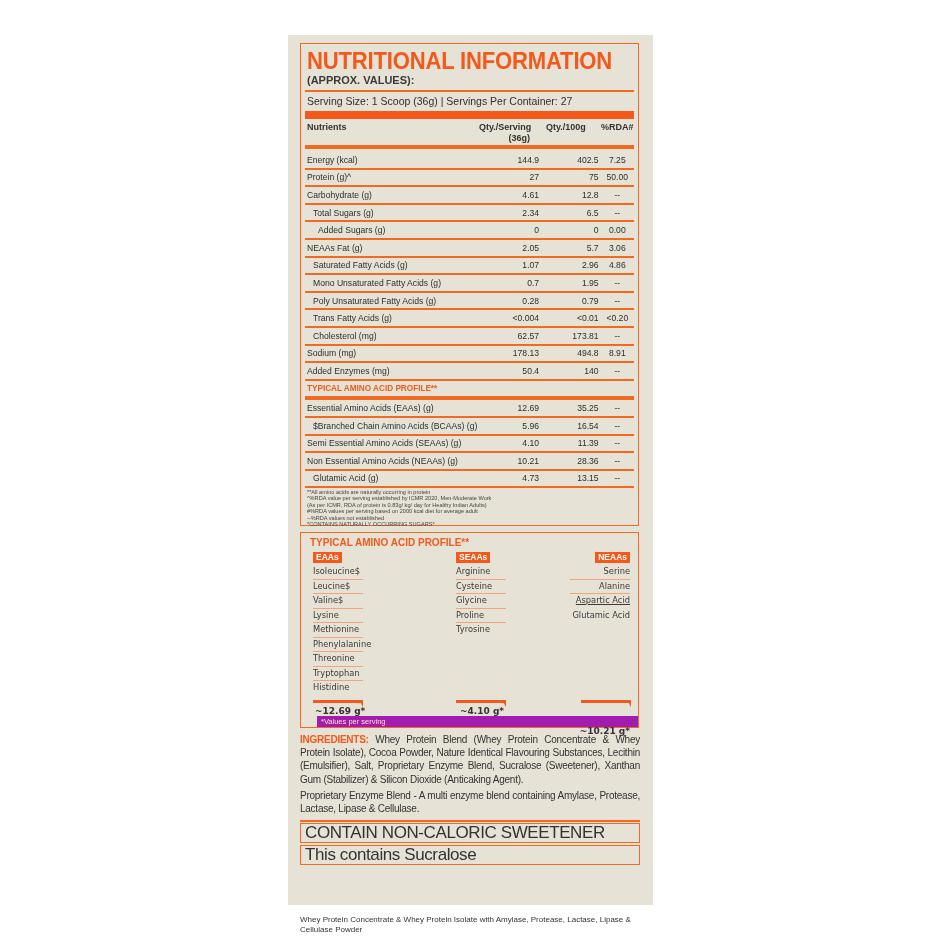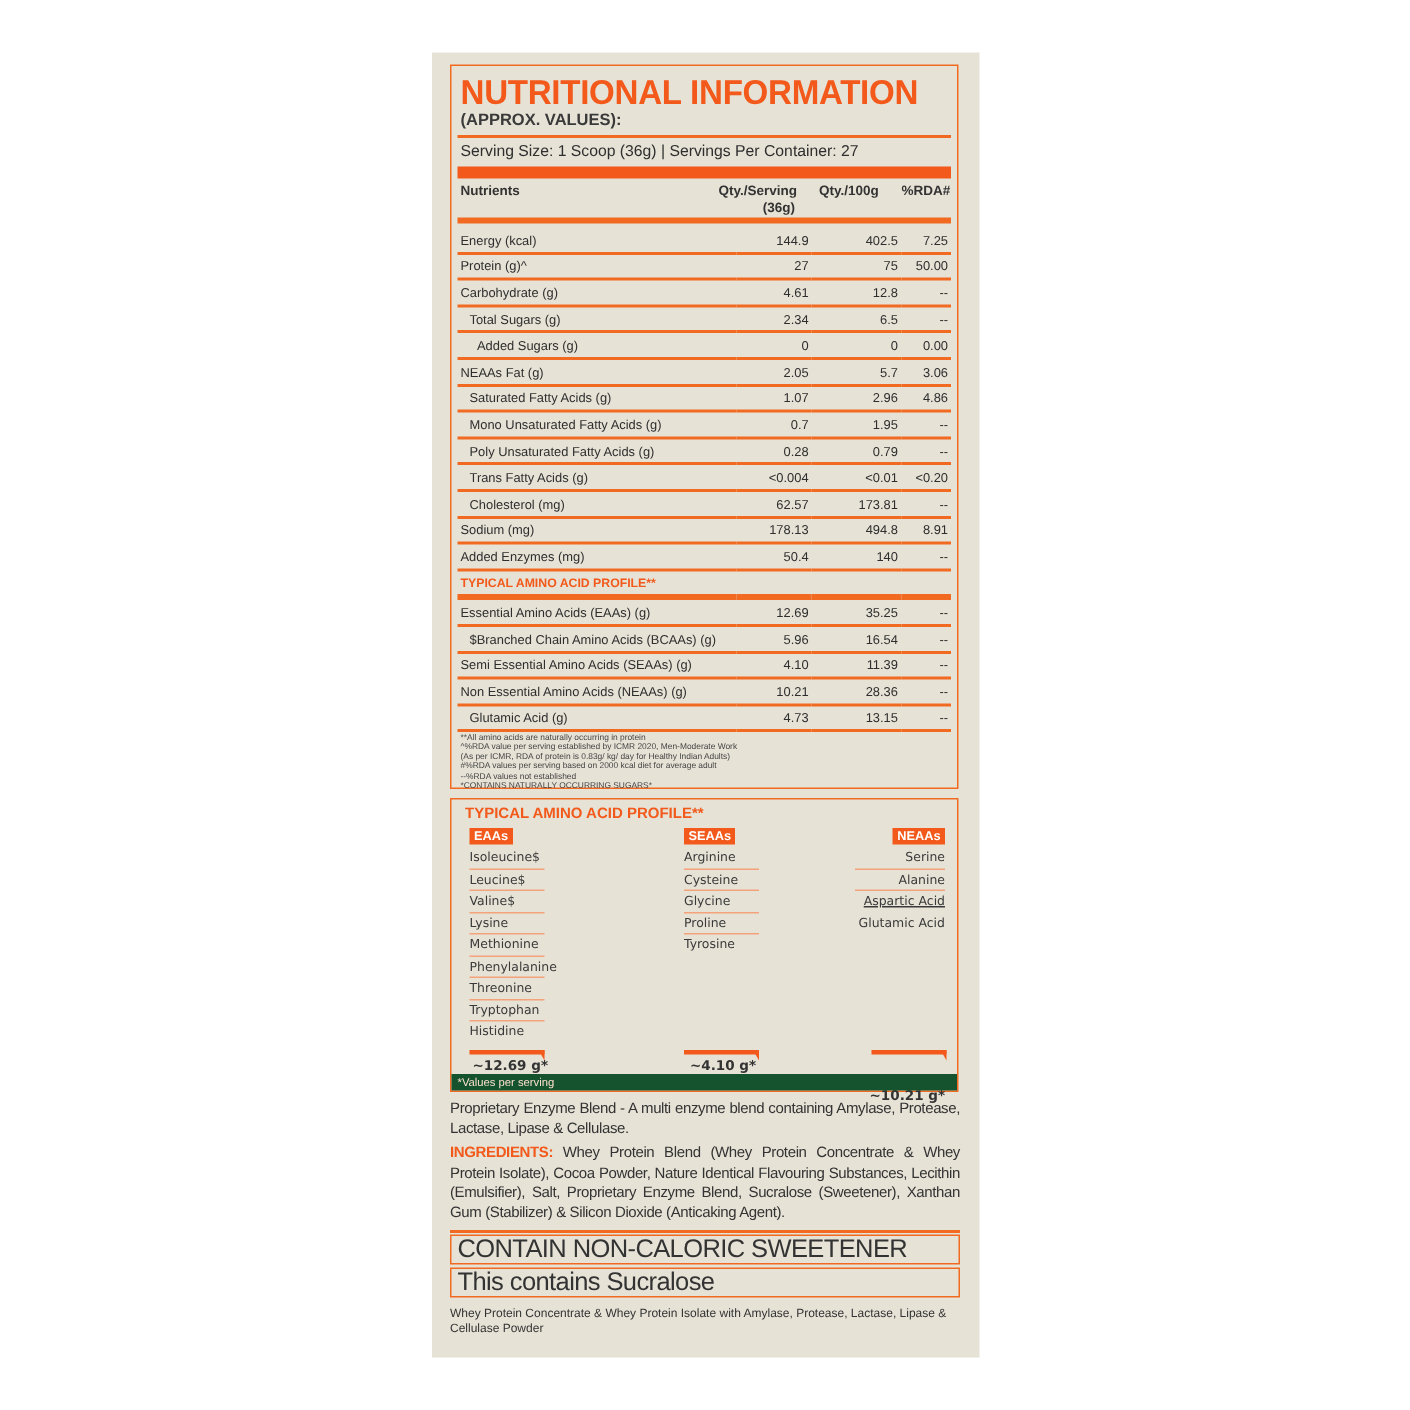--- a/index.html
+++ b/index.html
@@ -11,41 +11,41 @@
   .sep-thin { position:absolute; left:4px; right:4px; height:1.5px; background:#f26a21; }
   .serving { position:absolute; left:6px; top:51px; font-size:10.5px; color:#2e2e2e; white-space:nowrap; }
   .bar { position:absolute; left:4px; right:4px; height:8px; background:#f2591a; }
   .hdr { position:absolute; font-size:9px; font-weight:bold; color:#333; line-height:11px; }
   table.nt { position:absolute; left:4px; top:108px; width:329px; border-collapse:collapse; font-size:8.6px; color:#2e2e2e; }
   table.nt td { height:15.6px; padding:0 2px; border-bottom:2px solid #f26a21; white-space:nowrap; transform-origin:left; }
   table.nt td.n { text-align:right; }
   table.nt td.c1 { width:174px; }
   table.nt td.c2 { width:50px; }
   table.nt td.c3 { width:62px; }
-  table.nt td.c4 { width:31px; }
+  table.nt td.c4 { width:31px;text-align:center; }
   table.nt tr.i1 td.c1 { padding-left:8px; }
   table.nt tr.i2 td.c1 { padding-left:13px; }
   table.nt tr.section td { color:#f2591a; font-weight:bold; font-size:8.2px; border-bottom:4px solid #f26a21; }
   .notes { position:absolute; left:6px; top:445px; font-size:5.6px; line-height:6.4px; color:#444; white-space:nowrap; }
   .box2 { position:absolute; left:12px; top:497px; width:339px; height:196px; border:1.5px solid #f26a21; box-sizing:border-box; }
   .aa-title { position:absolute; left:9px; top:4px; font-size:10px; font-weight:bold; color:#f2591a; }
   .tag { position:absolute; background:#f2591a; color:#fff; font-size:8.5px; font-weight:bold; padding:0 3px; height:11px; line-height:11px; }
   .aa-col { position:absolute; font-family:"DejaVu Sans", sans-serif; font-size:8.3px; color:#3a3a3a; }
   .aa-col .it { height:14.5px; line-height:13px; border-bottom:1px solid #f4a27a; box-sizing:border-box; white-space:nowrap; }
   .aa-col.r .it { text-align:right; }
   .tri { position:absolute; height:3px; background:#f2591a; }
   .tri:after { content:""; position:absolute; right:0; top:0; border-left:4px solid transparent; border-right:0 solid transparent; border-top:7px solid #f2591a; }
   .total { position:absolute; font-family:"DejaVu Sans", sans-serif; font-size:9px; font-weight:bold; color:#333; white-space:nowrap; }
-  .per { position:absolute; left:0; right:0; bottom:0; height:11px; background:#14532d; color:#fde0cf; font-size:7.5px; line-height:11px; padding-left:4px; }
+  .per { position:absolute; left:16px; right:0; bottom:0; height:11px; background:#a21caf; color:#fde0cf; font-size:7.5px; line-height:11px; padding-left:4px; }
   .ingr { position:absolute; left:12px; top:698px; width:340px; font-size:10px; line-height:13.2px; color:#333; text-align:justify; letter-spacing:-0.25px; }
   .ingr .lbl { color:#f2591a; font-weight:bold; }
   .ingr p { margin:0 0 3px 0; }
   .sep2 { position:absolute; left:12px; width:340px; height:1.5px; background:#f26a21; }
   .warn { position:absolute; left:12px; width:340px; height:20px; border:1.5px solid #f26a21; box-sizing:border-box; font-size:17px; line-height:18px; color:#333; padding-left:4px; white-space:nowrap; letter-spacing:-0.4px; }
-  .desc { position:absolute; left:12px; top:836px; width:340px; font-size:8px; line-height:10px; color:#333; }
+  .desc { position:absolute; left:12px; top:880px; width:340px; font-size:8px; line-height:10px; color:#333; }
 </style>
 </head>
 <body>
 
 <div class="label">
 
   <div class="box1">
     <div class="title">NUTRITIONAL INFORMATION</div>
     <div class="subtitle">(APPROX. VALUES):</div>
     <div class="sep-thin" style="top:46px;"></div>
@@ -226,22 +226,22 @@
     <div class="tri" style="left:280px; top:167px; width:50px;"></div>
 
     <div class="total" style="left:14px; top:173px;">~12.69 g*</div>
     <div class="total" style="left:159px; top:173px;">~4.10 g*</div>
     <div class="total" style="right:8px; top:173px;margin-top:20px;">~10.21 g*</div>
 
     <div class="per">*Values per serving</div>
   </div>
 
   <div class="ingr">
+    <p><span class="lbl">INGREDIENTS:</span><span> Whey Protein Blend (Whey Protein Concentrate &amp; Whey Protein Isolate), Cocoa Powder, Nature Identical Flavouring Substances, Lecithin (Emulsifier), Salt, Proprietary Enzyme Blend, Sucralose (Sweetener), Xanthan Gum (Stabilizer) &amp; Silicon Dioxide (Anticaking Agent).</span></p>
     <p>Proprietary Enzyme Blend - A multi enzyme blend containing Amylase, Protease, Lactase, Lipase &amp; Cellulase.</p>
-    <p><span class="lbl">INGREDIENTS:</span><span> Whey Protein Blend (Whey Protein Concentrate &amp; Whey Protein Isolate), Cocoa Powder, Nature Identical Flavouring Substances, Lecithin (Emulsifier), Salt, Proprietary Enzyme Blend, Sucralose (Sweetener), Xanthan Gum (Stabilizer) &amp; Silicon Dioxide (Anticaking Agent).</span></p>
   </div>
 
   <div class="sep2" style="top:785px;"></div>
 
   <div class="warn" style="top:788px;">CONTAIN NON-CALORIC SWEETENER</div>
   <div class="warn" style="top:810px;">This contains Sucralose</div>
 
   <div class="desc">Whey Protein Concentrate &amp; Whey Protein Isolate with Amylase, Protease, Lactase, Lipase &amp; Cellulase Powder</div>
 </div>
 

